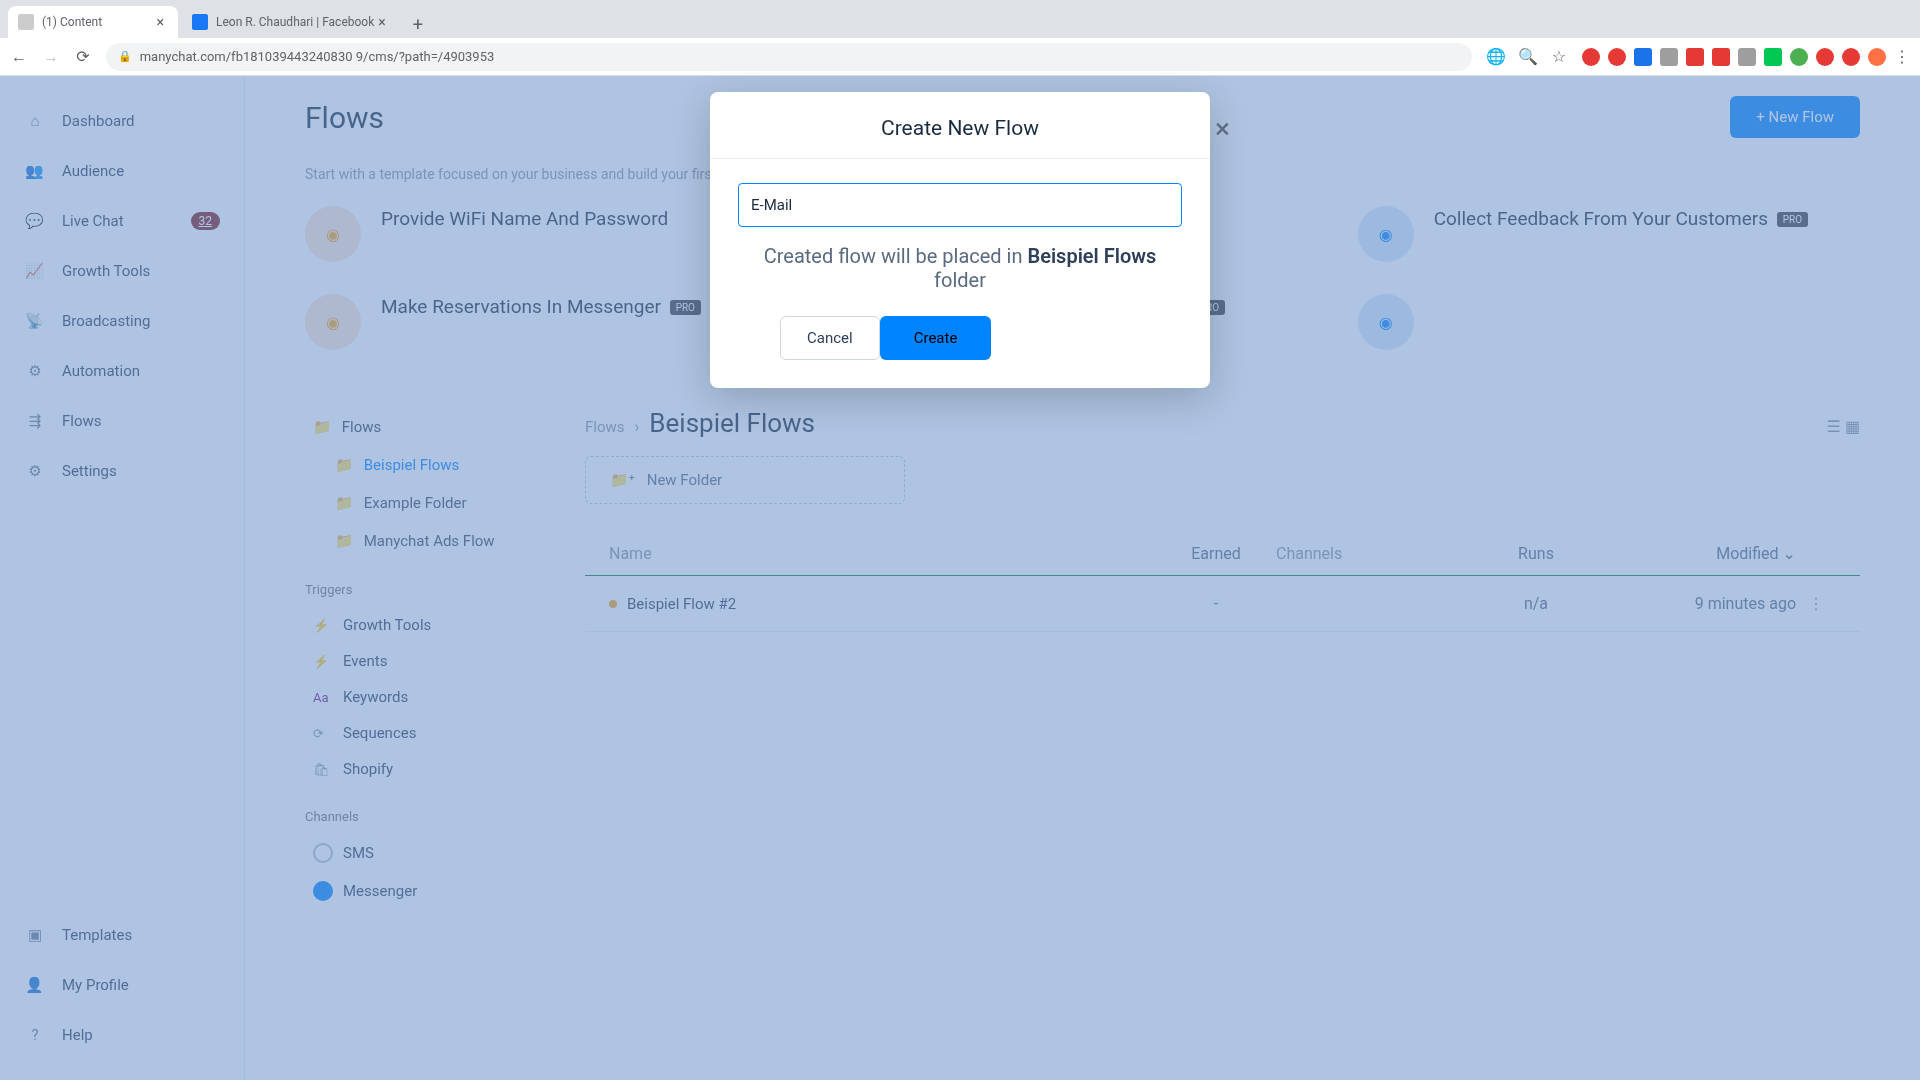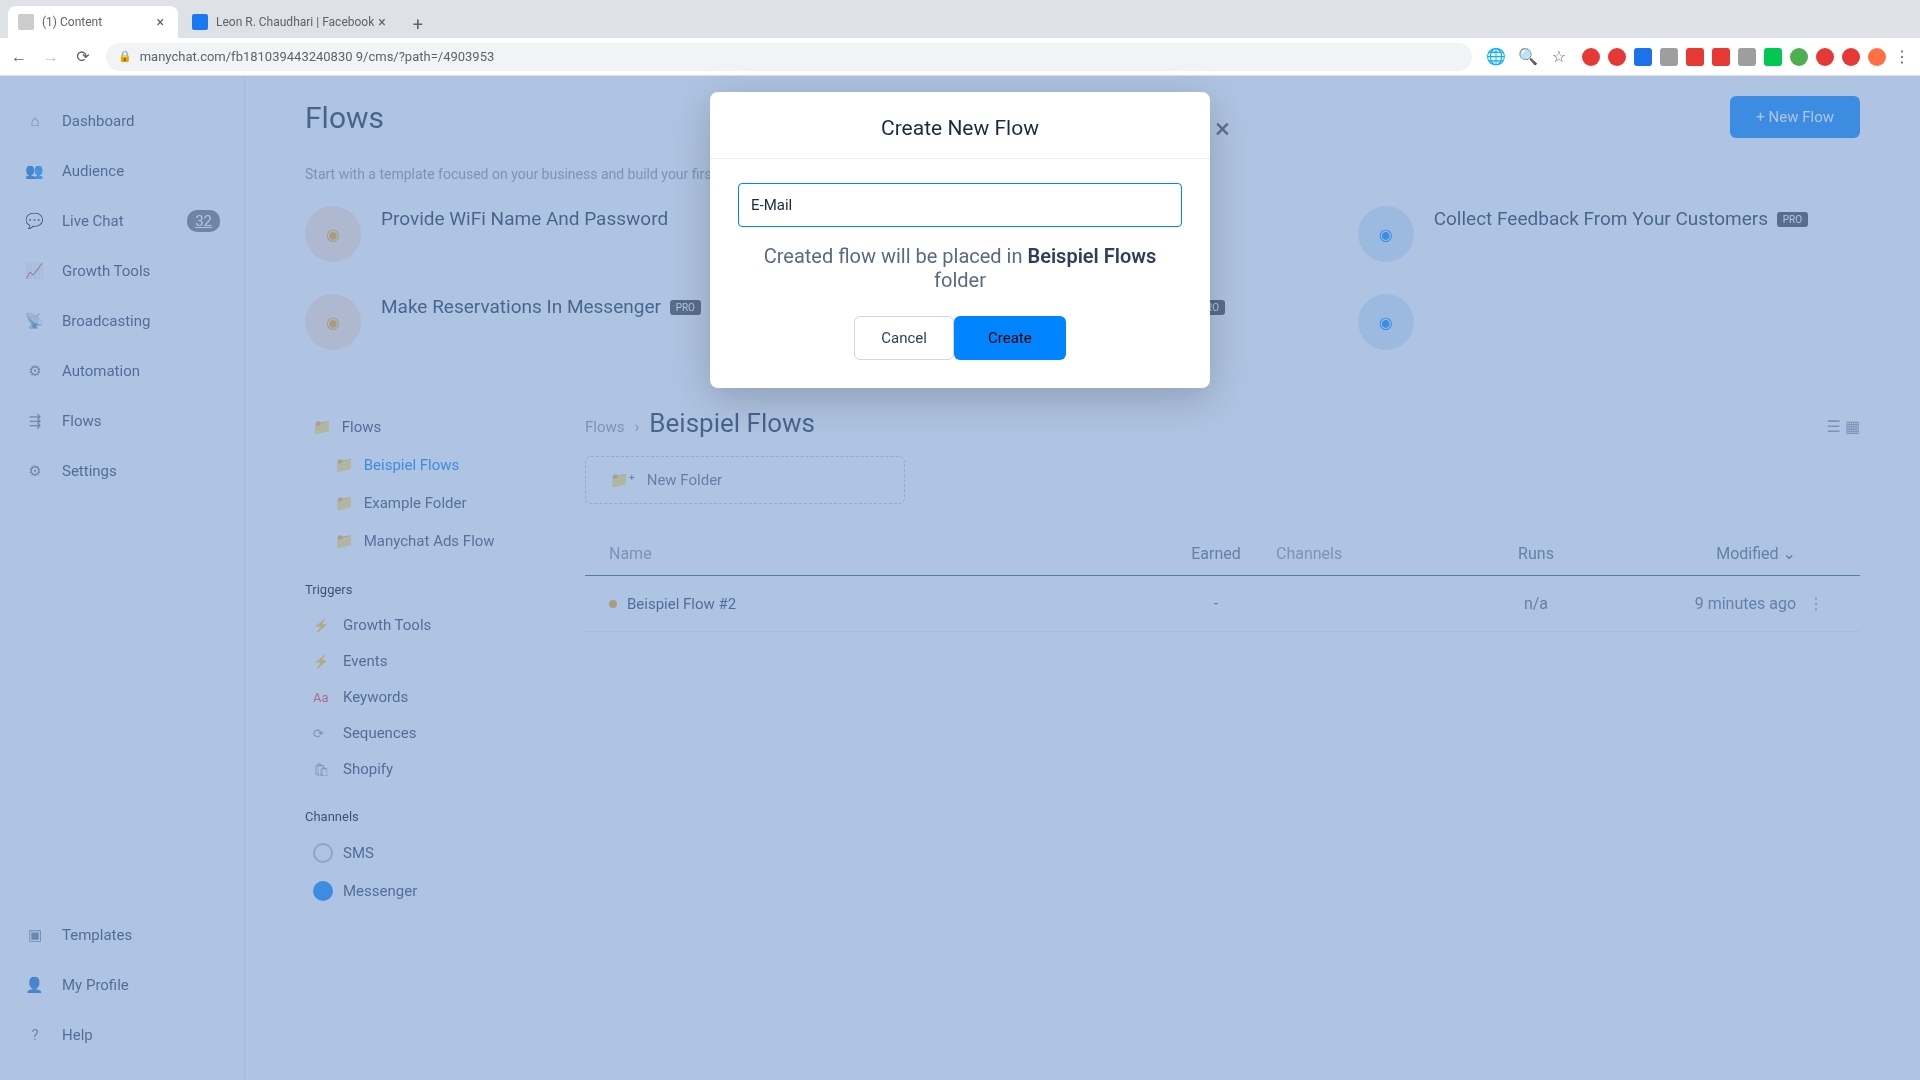--- a/index.html
+++ b/index.html
@@ -25,21 +25,21 @@
 .ext-icon.grey { background: #9e9e9e; }
 .ext-icon.orange { background: #ff7043; }
 .ext-icon.teal { background: #00c853; }
 .ext-icon.sq { border-radius: 3px; }
 
 
 .app { position: absolute; top: 76px; left: 0; right: 0; bottom: 0; display: flex; background: #fff; }
 .sidebar { width: 245px; border-right: 1px solid #eaeef2; display: flex; flex-direction: column; padding-top: 20px; }
 .side-item { display: flex; align-items: center; gap: 16px; padding: 14px 24px; color: #2f3f5a; font-size: 15px; cursor: pointer; }
 .side-item .sicon { width: 22px; height: 22px; display: flex; align-items: center; justify-content: center; color: #6b7a90; }
-.side-item .badge { background: #737373; color: #fff; border-radius: 10px; padding: 2px 8px; font-size: 15px; margin-left: auto; text-decoration: underline; }
+.side-item .badge { background: #7f1d1d; color: #fff; border-radius: 10px; padding: 2px 8px; font-size: 12px; margin-left: auto; text-decoration: underline; }
 .side-bottom { margin-top: auto; padding-bottom: 20px; }
 
 .main { flex: 1; padding: 20px 60px; overflow: auto; }
 .top-row { display: flex; align-items: center; justify-content: space-between; margin-bottom: 28px; }
 .page-title { font-size: 30px; font-weight: 400; color: #1a2b3f; }
 .search-wrap { flex: 1; max-width: 480px; margin-left: 80px; }
 .search-input { width: 100%; height: 40px; border: none; font-size: 16px; color: #8a95a5; background: transparent; }
 .new-flow-btn { background: #0084ff; color: #fff; padding: 12px 26px; border-radius: 6px; font-size: 15px; cursor: pointer; border: none; }
 
 .section-h { font-size: 22px; color: #1a2b3f; margin-bottom: 6px; }
@@ -53,21 +53,21 @@
 .card-icon.teal { background: #d6f5e8; color: #00c896; }
 .card-icon.blue { background: #d6e9fa; color: #0084ff; }
 .card-title { font-size: 19px; color: #1a2b3f; line-height: 1.4; }
 .pro-badge { background: #404040; color: #fff; font-size: 10px; padding: 2px 6px; border-radius: 3px; margin-left: 4px; vertical-align: middle; }
 
 .lower { display: flex; gap: 40px; }
 .folder-panel { width: 240px; }
 .folder-item { display: flex; align-items: center; gap: 10px; padding: 10px 8px; color: #2f3f5a; font-size: 15px; cursor: pointer; }
 .folder-item.child { padding-left: 30px; color: #3a4a60; }
 .folder-item.active { color: #0084ff; }
-.section-label { font-size: 13px; color: #000000; margin: 22px 0 10px; }
+.section-label { font-size: 13px; color: #737373; margin: 22px 0 10px; }
 .trigger-item, .channel-item { display: flex; align-items: center; gap: 10px; padding: 9px 8px; color: #2f3f5a; font-size: 15px; cursor: pointer; }
 .ch-dot { width: 20px; height: 20px; border-radius: 50%; }
 .ch-dot.msg { background: #0084ff; }
 .ch-dot.sms { border: 2px solid #b0bec5; }
 
 .content-panel { flex: 1; }
 .breadcrumb { display: flex; align-items: baseline; gap: 10px; margin-bottom: 18px; }
 .bc-root { color: #8a95a5; font-size: 15px; }
 .bc-sep { color: #8a95a5; }
 .bc-cur { font-size: 26px; color: #1a2b3f; }
@@ -84,21 +84,21 @@
 
 
 .overlay { position: absolute; top: 76px; left: 0; right: 0; bottom: 0; background: rgba(109, 148, 203, 0.55); z-index: 100; }
 .modal { position: absolute; top: 92px; left: 50%; transform: translateX(-50%); width: 500px; background: #fff; border-radius: 8px; box-shadow: 0 10px 40px rgba(0,0,0,0.2); z-index: 101; }
 .modal-head { padding: 24px 28px 18px; text-align: center; border-bottom: 1px solid #eaeef2; font-size: 21px; color: #1a2b3f; position: relative; }
 .modal-close { position: absolute; right: -20px; top: 20px; font-size: 28px; color: #5a6a80; cursor: pointer; background: none; border: none; }
 .modal-body { padding: 24px 28px; }
 .modal-input { width: 100%; height: 44px; border: 1.5px solid #0084ff; border-radius: 4px; padding: 0 12px; font-size: 15px; color: #1a2b3f; outline: none; }
 .modal-hint { font-size: 20px; color: #5a6a80; margin-top: 17px; text-align: center; }
 .modal-hint b { color: #2f3f5a; font-weight: 600; }
-.modal-actions { display: flex; justify-content: center; padding: 0 42px 28px; }
+.modal-actions { display: flex; justify-content: flex-start; padding: 0 42px 28px; margin-left: 28px; }
 .btn-cancel { border: 1px solid #d0d6de; background: #fff; color: #2f3f5a; padding: 12px 26px; border-radius: 6px; font-size: 15px; cursor: pointer; }
 .btn-create { background: #0084ff; color: #000000; padding: 12px 34px; border-radius: 6px; font-size: 15px; cursor: pointer; border: none; }
 </style>
 </head>
 <body>
 
 <div class="browser-tabs">
   <div class="tab">
     <div class="tab-favicon"></div>
     <span>(1) Content</span>
@@ -253,21 +253,21 @@
         <div id="trigger-list">
             <div class="trigger-item">
               <span style="width:20px;color:#8a95a5;font-size:13px">⚡</span>
               <span>Growth Tools</span>
             </div>
             <div class="trigger-item">
               <span style="width:20px;color:#8a95a5;font-size:13px">⚡</span>
               <span>Events</span>
             </div>
             <div class="trigger-item">
-              <span style="width:20px;color:#ef4444;font-size:13px">Aa</span>
+              <span style="width:20px;color:#701a75;font-size:13px">Aa</span>
               <span>Keywords</span>
             </div>
             <div class="trigger-item">
               <span style="width:20px;color:#8a95a5;font-size:13px">⟳</span>
               <span>Sequences</span>
             </div>
             <div class="trigger-item">
               <span style="width:20px;color:#8a95a5;font-size:13px">🛍</span>
               <span>Shopify</span>
             </div>

